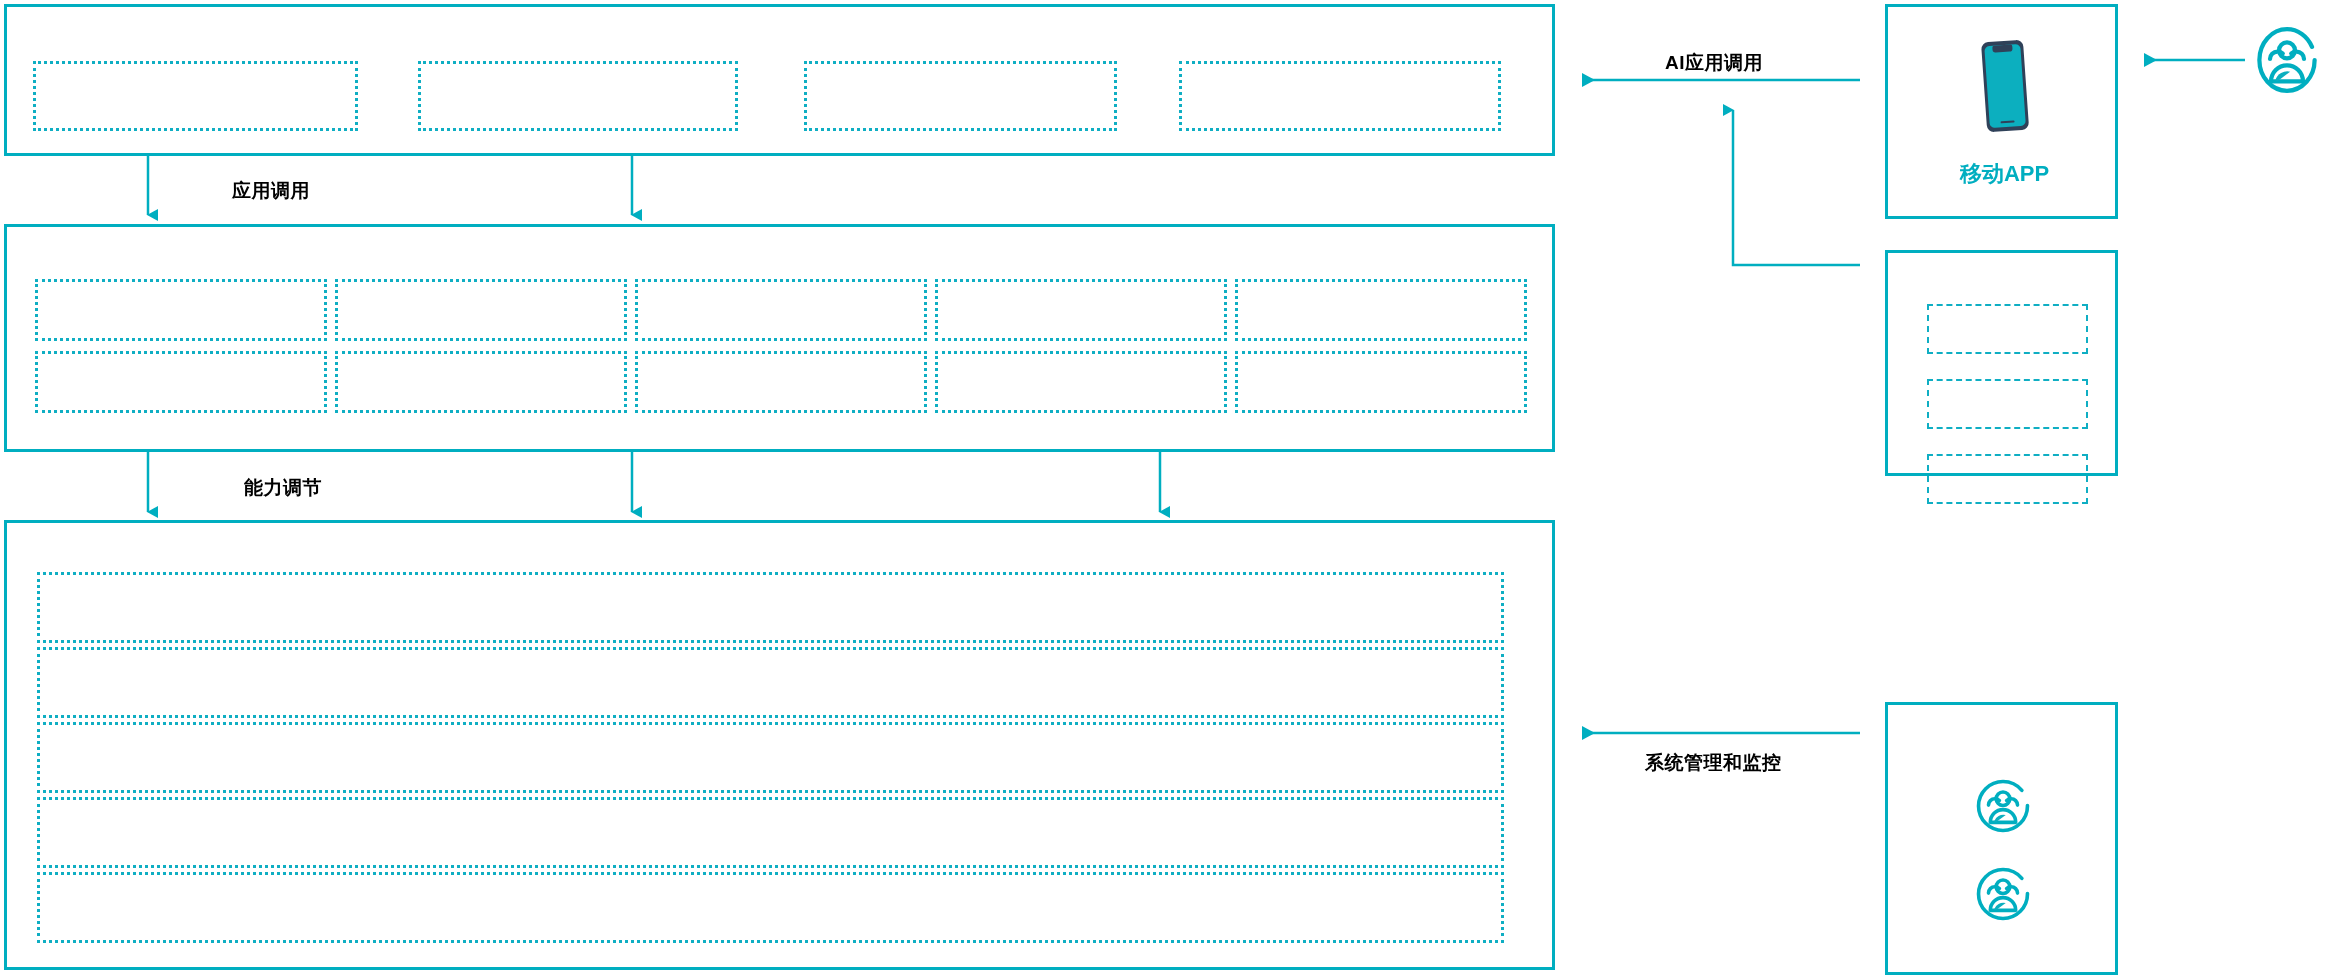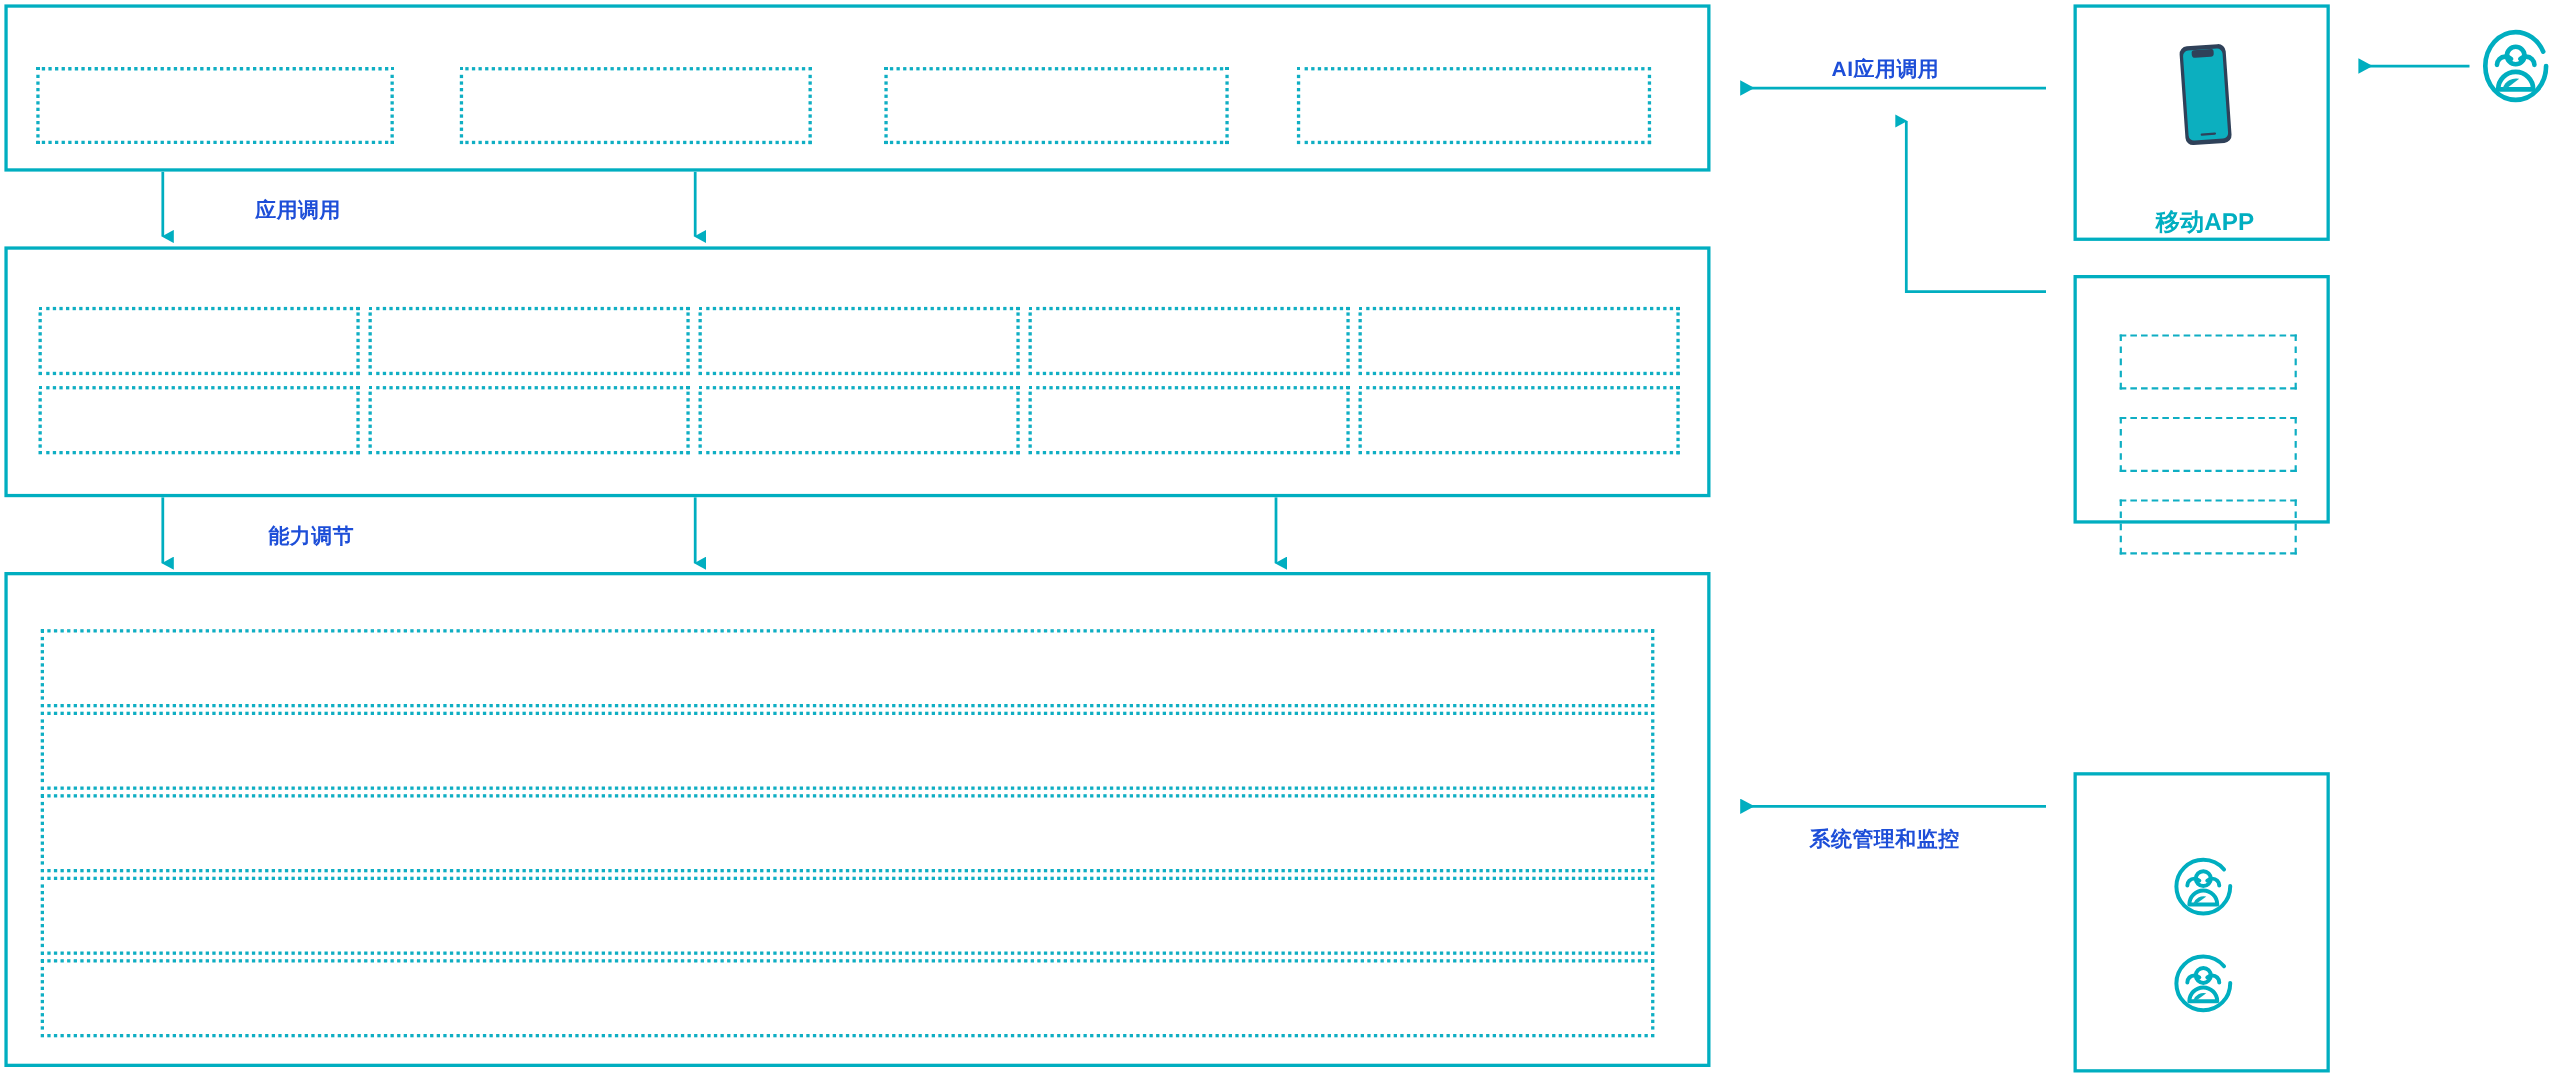--- a/index.html
+++ b/index.html
@@ -34,21 +34,21 @@
     background: transparent;
   }
   .dashbox.dense {
     border-style: dotted;
     border-width: 3px;
   }
 
   
   .conn-label {
     position: absolute;
-    color: #1d4ed8;
+    color: #000000;
     font-size: 19px;
     font-weight: bold;
     letter-spacing: 0.5px;
     white-space: nowrap;
     font-family: "Liberation Sans", sans-serif;
   }
 
   
   .box-caption {
     position: absolute;
@@ -152,21 +152,21 @@
         <g transform="rotate(-4 39 52)">
           <rect x="18" y="8" width="42" height="90" rx="7" ry="7" fill="#2F4159"></rect>
           <rect x="21" y="12" width="36" height="82" rx="5" ry="5" fill="#0CAFBF"></rect>
 
           <path d="M31,12 h16 a2,2 0 0 1 2,2 v2 a3,3 0 0 1 -3,3 h-14 a3,3 0 0 1 -3,-3 v-2 a2,2 0 0 1 2,-2 z" fill="#2F4159"></path>
 
           <rect x="32" y="88" width="14" height="2" rx="1" fill="#2F4159"></rect>
         </g>
       </svg>
     </span>
-    <div class="box-caption" style="left:0; top:152px; width:233px;margin-top:28px;">移动APP</div>
+    <div class="box-caption" style="left:0; top:152px; width:233px;">移动APP</div>
   </div>
 
   <div class="panel" style="left:1885px; top:250px; width:233px; height:226px;">
     <div class="dashbox" style="left:39px; top:51px; width:161px; height:50px;"></div>
     <div class="dashbox" style="left:39px; top:126px; width:161px; height:50px;"></div>
     <div class="dashbox" style="left:39px; top:201px; width:161px; height:50px;"></div>
   </div>
 
   <div class="panel" style="left:1885px; top:702px; width:233px; height:273px;">
     <span class="icon-wrap" style="left:86px; top:72px; width:58px; height:58px;">

